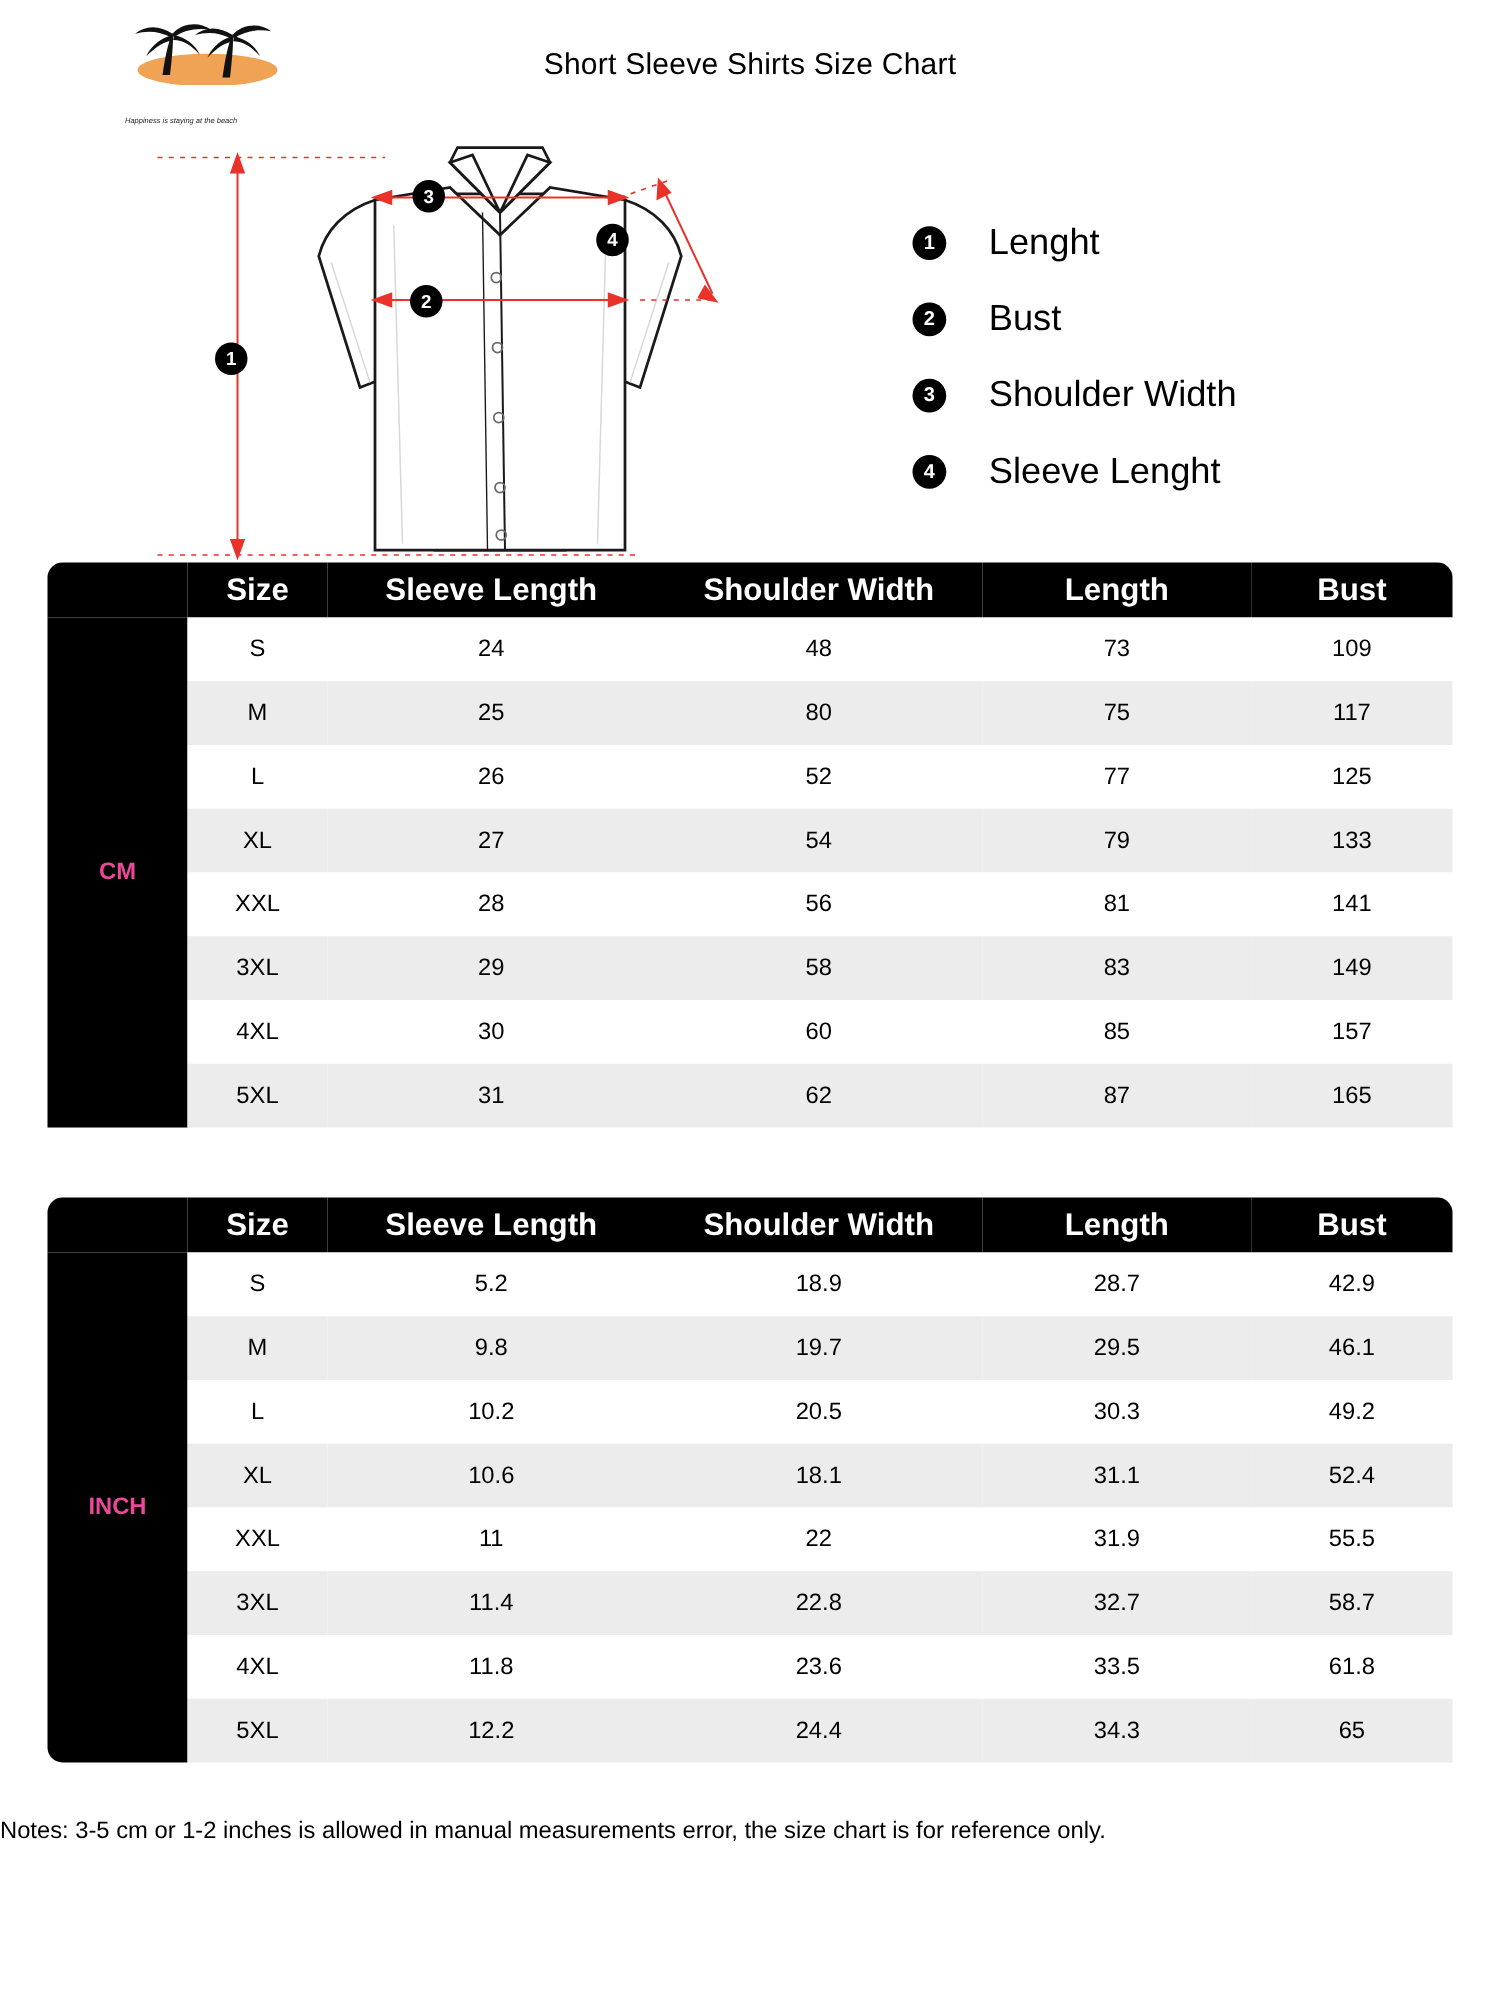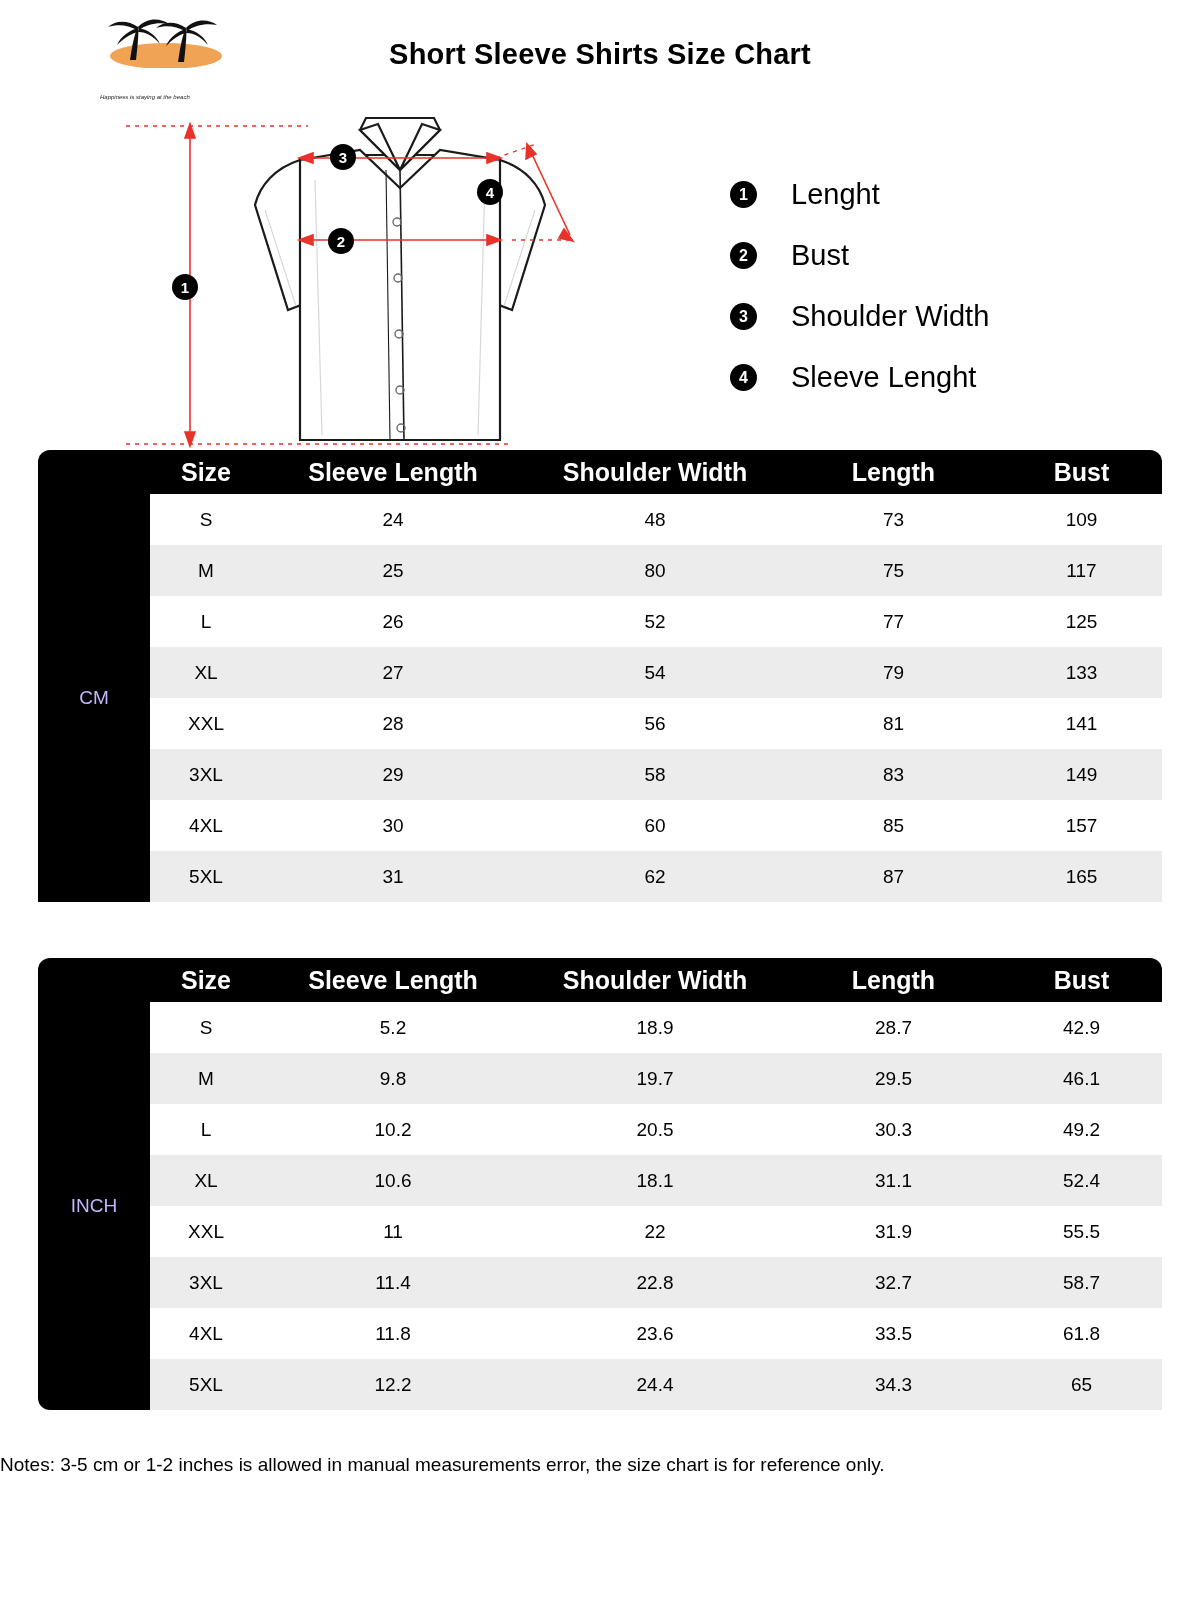--- a/index.html
+++ b/index.html
@@ -52,22 +52,22 @@
     position: absolute;
     left: 64px;
     top: 2px;
   }
   .chart-title {
     position: absolute;
     left: 0;
     right: 0;
     top: 38px;
     text-align: center;
-    font-size: 29px;
-    font-weight: bold;
+    font-size: 24px;
+    font-weight: normal;
     letter-spacing: 0.2px;
   }
 
   
   .diagram {
     position: relative;
     height: 340px;
   }
   .legend {
     position: absolute;
@@ -146,23 +146,23 @@
     padding: 0;
   }
   table.size-table tbody tr.odd td {
     background: #ffffff;
   }
   table.size-table tbody tr.even td {
     background: #ececec;
   }
   td.unit-cell {
     background: #000 !important;
-    color: #c4b5fd;
+    color: #ec4899;
     font-size: 30px;
-    font-weight: normal;
+    font-weight: bold;
     text-align: center;
     vertical-align: middle;
     width: 112px;
   }
   td.unit-cell.rounded-bottom {
     border-bottom-left-radius: 12px;
   }
   .col-size { width: 112px; }
   .col-sleeve { width: 262px; }
   .col-shoulder { width: 262px; }

